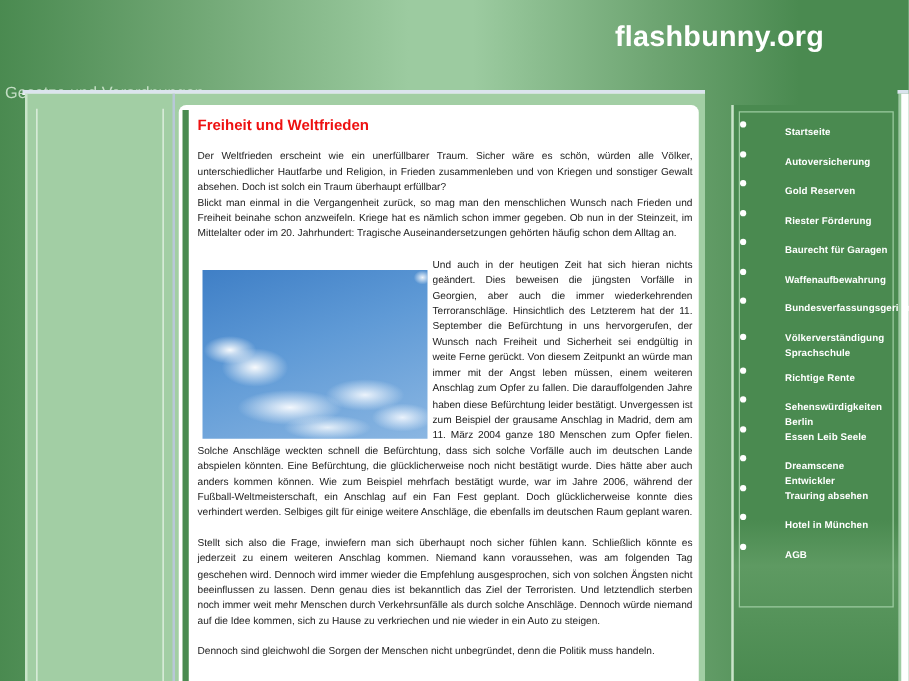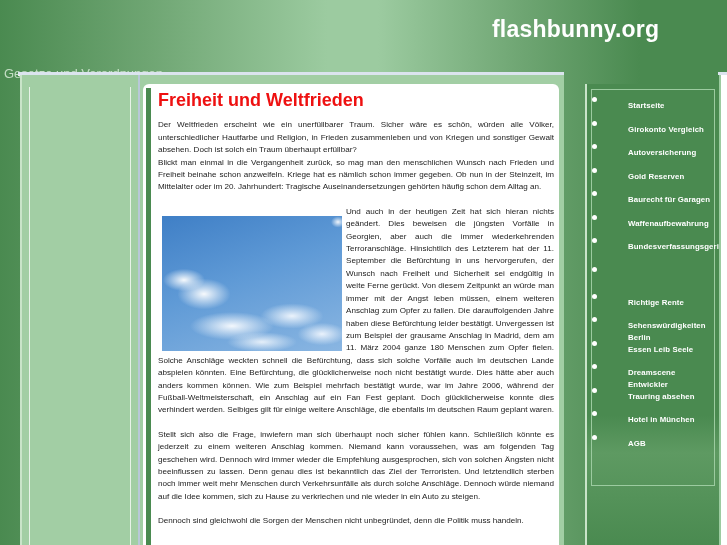--- a/index.html
+++ b/index.html
@@ -43,21 +43,21 @@
   }
   .content-card .accent-bar {
     position:absolute; left:3px; top:4px; bottom:0; width:5px; background:#4a8a50;
   }
   .content-body {
     position:absolute; left:15px; top:8px; width:396px;
     font-size:8.1px; line-height:12.4px; color:#222;
     text-align:justify;
   }
   .article-title {
-    font-size:18px; font-weight:bold; color:#ee1111; margin:2px 0 13px 0;
+    font-size:12px; font-weight:bold; color:#ee1111; margin:2px 0 13px 0;
   }
   .content-body p { margin:0; }
   .content-body p.gap { margin-top:12px; }
   .hero-image {
     float:left; width:180px; height:135px; margin:10px 4px 2px 4px;
     background:
       radial-gradient(ellipse 30px 16px at 22px 64px, rgba(255,255,255,0.95), rgba(255,255,255,0) 70%),
       radial-gradient(ellipse 38px 22px at 42px 78px, rgba(255,255,255,0.95), rgba(255,255,255,0) 70%),
       radial-gradient(ellipse 60px 20px at 70px 110px, rgba(250,252,255,0.95), rgba(255,255,255,0) 70%),
       radial-gradient(ellipse 45px 18px at 130px 100px, rgba(248,251,255,0.9), rgba(255,255,255,0) 70%),
@@ -129,44 +129,45 @@
 <div class="right-col">
   <div class="edge-right"></div>
   <div class="nav-box">
     <ul class="nav-list" style="padding-top:10px;">
       <li class="nav-item" style="height:23.5px">
           <i class="bullet"></i>
           <span class="label">Startseite</span>
         </li>
       <li class="nav-item" style="height:23.5px">
           <i class="bullet"></i>
-          <span class="label">Girokonto Vergleich</span>
-        </li>
-      <li class="nav-item" style="height:23.5px">
-          <i class="bullet"></i>
           <span class="label">Autoversicherung</span>
         </li>
       <li class="nav-item" style="height:23.5px">
           <i class="bullet"></i>
           <span class="label">Gold Reserven</span>
+        </li>
+      <li class="nav-item" style="height:23.5px">
+          <i class="bullet"></i>
+          <span class="label">Riester Förderung</span>
         </li>
       <li class="nav-item" style="height:23.5px">
           <i class="bullet"></i>
           <span class="label">Baurecht für Garagen</span>
         </li>
       <li class="nav-item" style="height:23.5px">
           <i class="bullet"></i>
           <span class="label">Waffenaufbewahrung</span>
         </li>
       <li class="nav-item" style="height:23.5px">
           <i class="bullet"></i>
           <span class="label">Bundesverfassungsgericht</span>
         </li>
       <li class="nav-item two-line" style="height:32px">
           <i class="bullet"></i>
+          <span class="label">Völkerverständigung Sprachschule</span>
         </li>
       <li class="nav-item" style="height:23.5px">
           <i class="bullet"></i>
           <span class="label">Richtige Rente</span>
         </li>
       <li class="nav-item" style="height:23.5px">
           <i class="bullet"></i>
           <span class="label">Sehenswürdigkeiten Berlin</span>
         </li>
       <li class="nav-item" style="height:23.5px">

